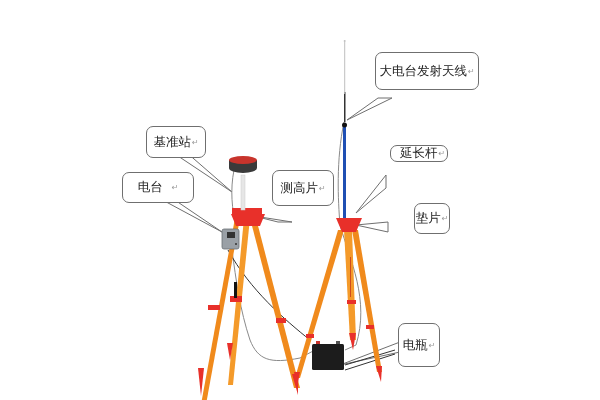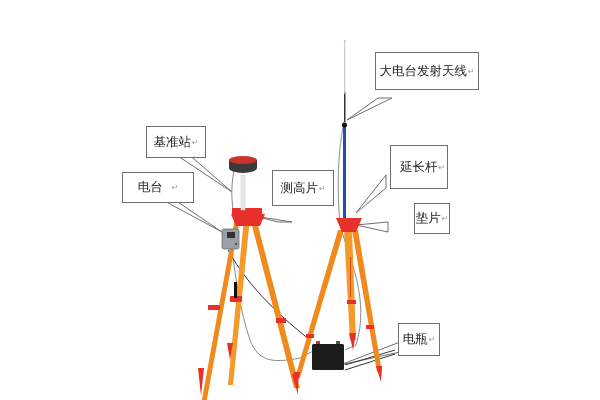--- a/index.html
+++ b/index.html
@@ -1,20 +1,20 @@
 <!DOCTYPE html>
 <html><head>
 <meta charset="utf-8">
 <style>
   html, body { margin:0; padding:0; background:#ffffff; }
   body { width:600px; height:400px; position:relative; overflow:hidden;
          font-family:"DejaVu Sans", sans-serif; }
   #scene { position:absolute; left:0; top:0; width:600px; height:400px; }
   .callout { position:absolute; background:#fff; border:1px solid #6f6f6f;
-             border-radius:0; box-sizing:border-box; display:flex;
+             border-radius:7px; box-sizing:border-box; display:flex;
              align-items:center; justify-content:center;
              font-size:12.5px; color:#222; white-space:nowrap;text-align:center; }
   .callout .ret { font-size:8px; color:#999; margin-left:1px; }
 </style>
 </head>
 <body>
 
 <svg id="scene" viewBox="0 0 600 400" xmlns="http://www.w3.org/2000/svg">
 
   <g fill="#fff" stroke="#6f6f6f" stroke-width="1">
@@ -103,24 +103,24 @@
     <span class="ret">↵</span>
 </div>
 <div class="callout" style="left:122px;top:172px;width:72px;height:31px;gap:8px;">
   <span>电台</span>
     <span class="ret">↵</span>
 </div>
 <div class="callout" style="left:272px;top:170px;width:62px;height:36px;">
   <span>测高片</span>
     <span class="ret">↵</span>
 </div>
-<div class="callout" style="left:390px;top:145px;width:58px;height:44px;padding-left:7px;">
+<div class="callout" style="left:390px;top:145px;width:58px;height:17px;padding-left:7px;">
   <span>延长杆</span>
     <span class="ret">↵</span>
 </div>
 <div class="callout" style="left:414px;top:203px;width:36px;height:31px;">
   <span>垫片</span>
     <span class="ret">↵</span>
 </div>
-<div class="callout" style="left:398px;top:323px;width:42px;height:33px;">
+<div class="callout" style="left:398px;top:323px;width:42px;height:44px;">
   <span>电瓶</span>
     <span class="ret">↵</span>
 </div>
 
 </body></html>

